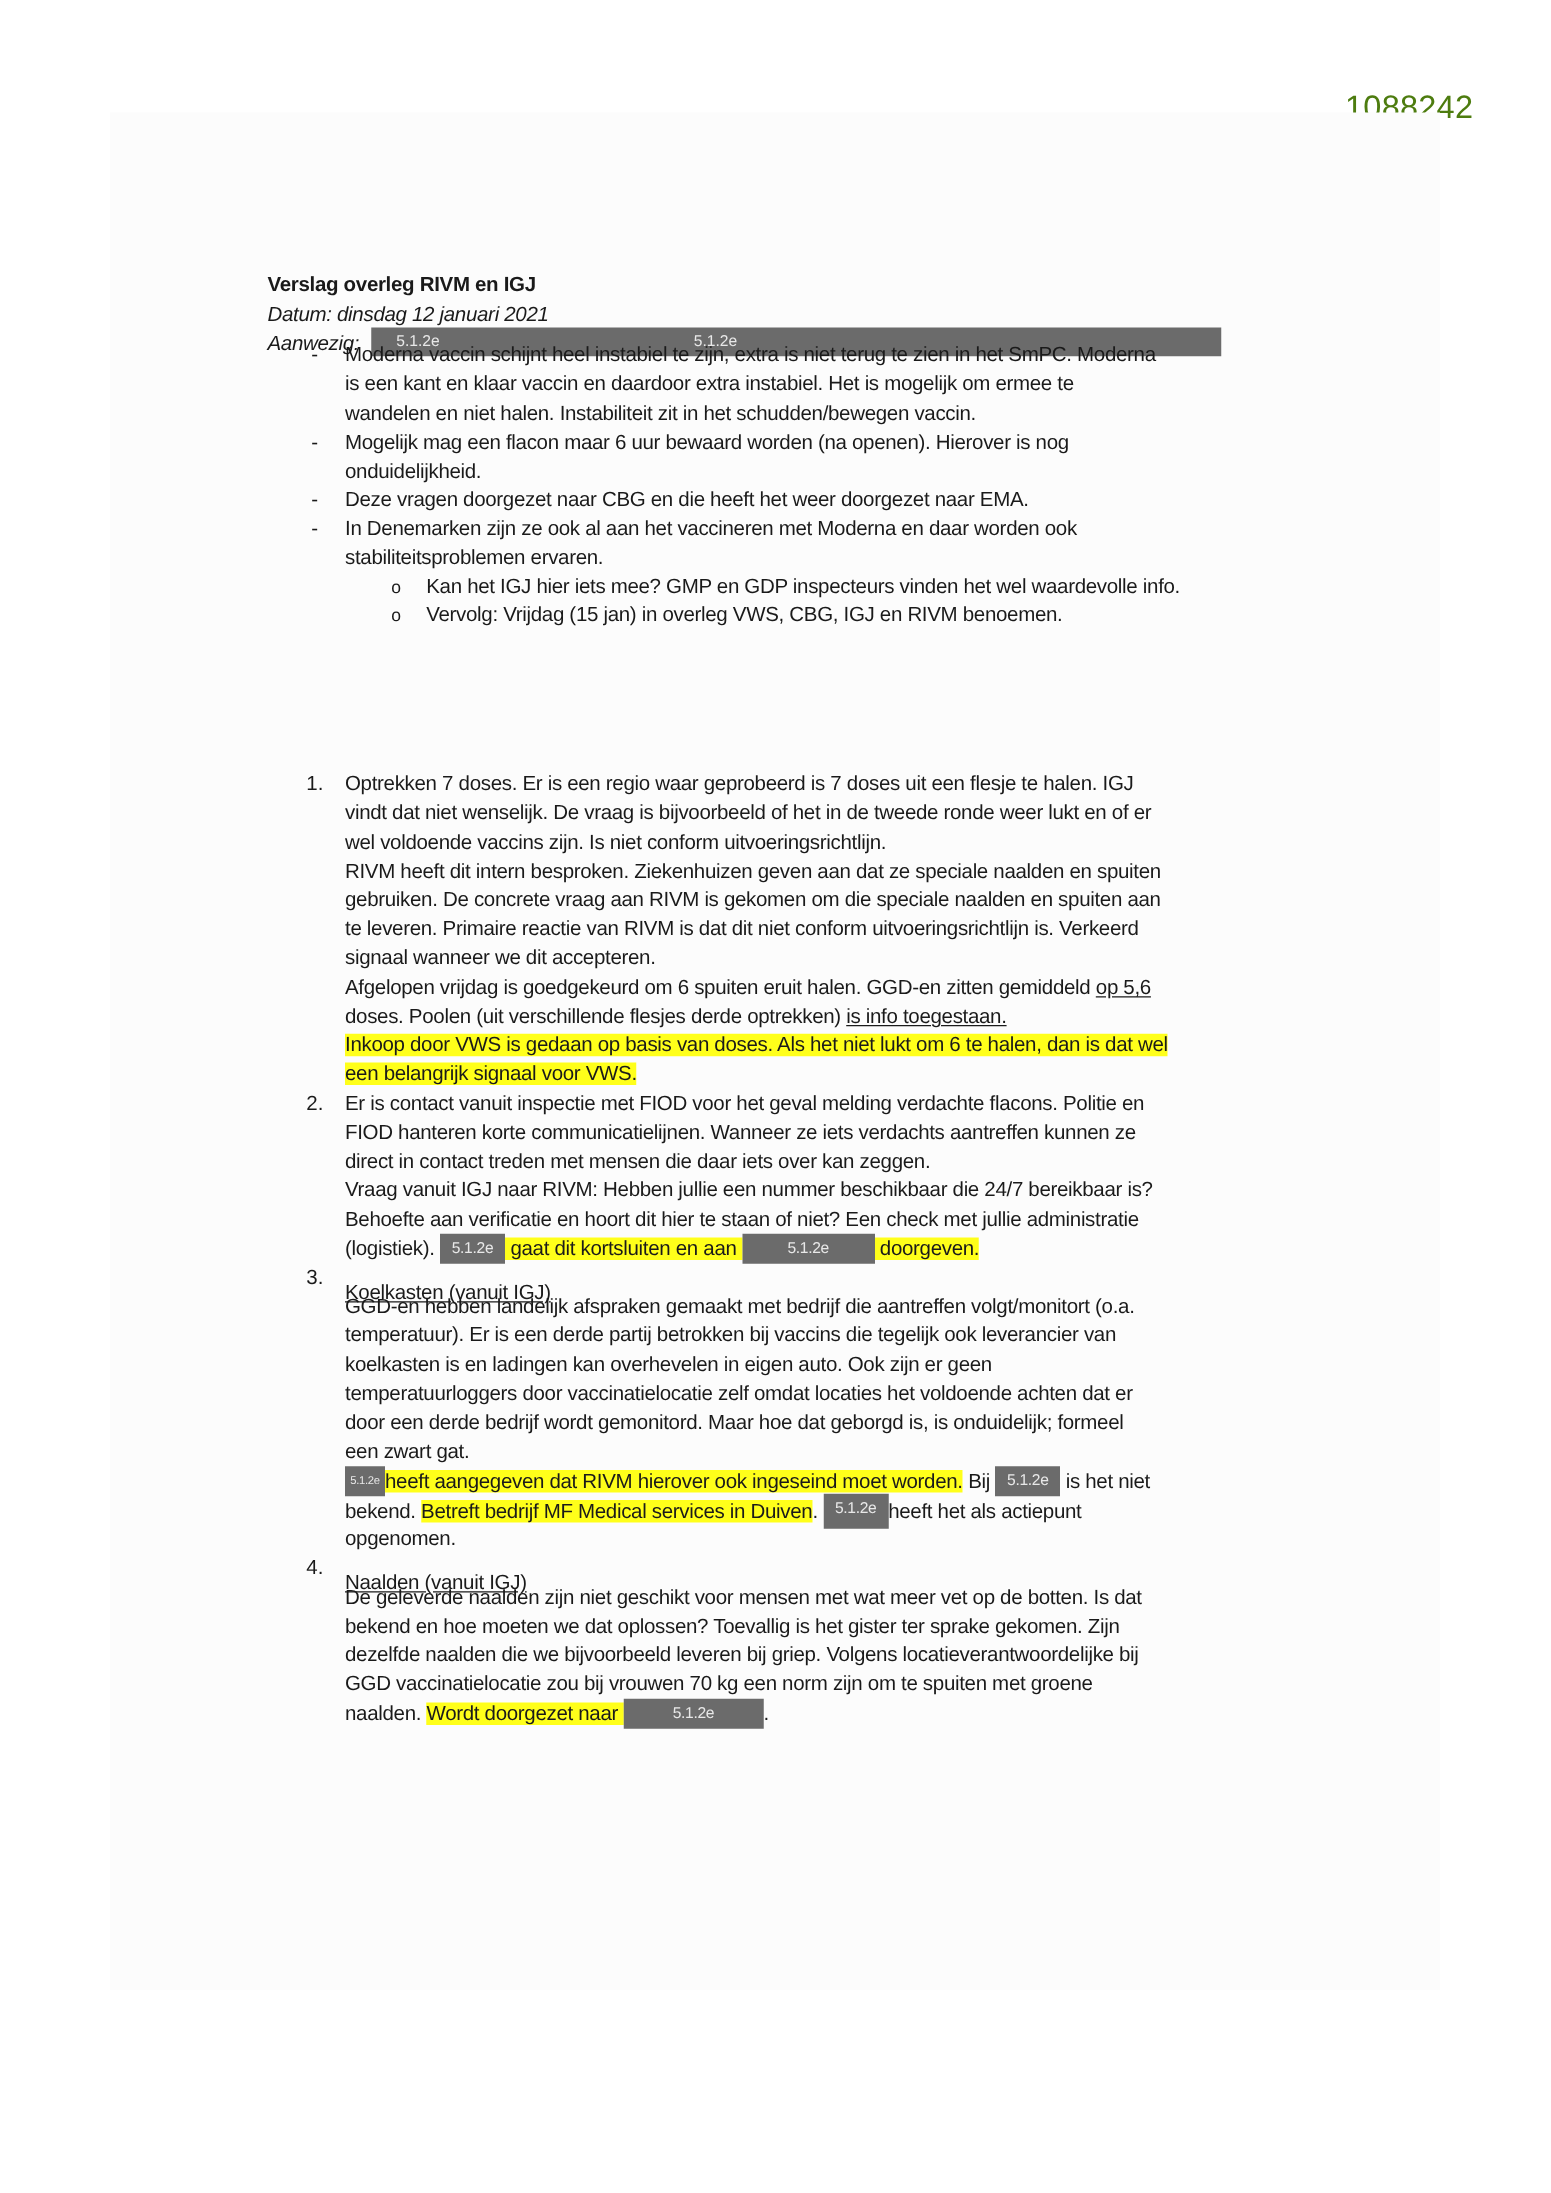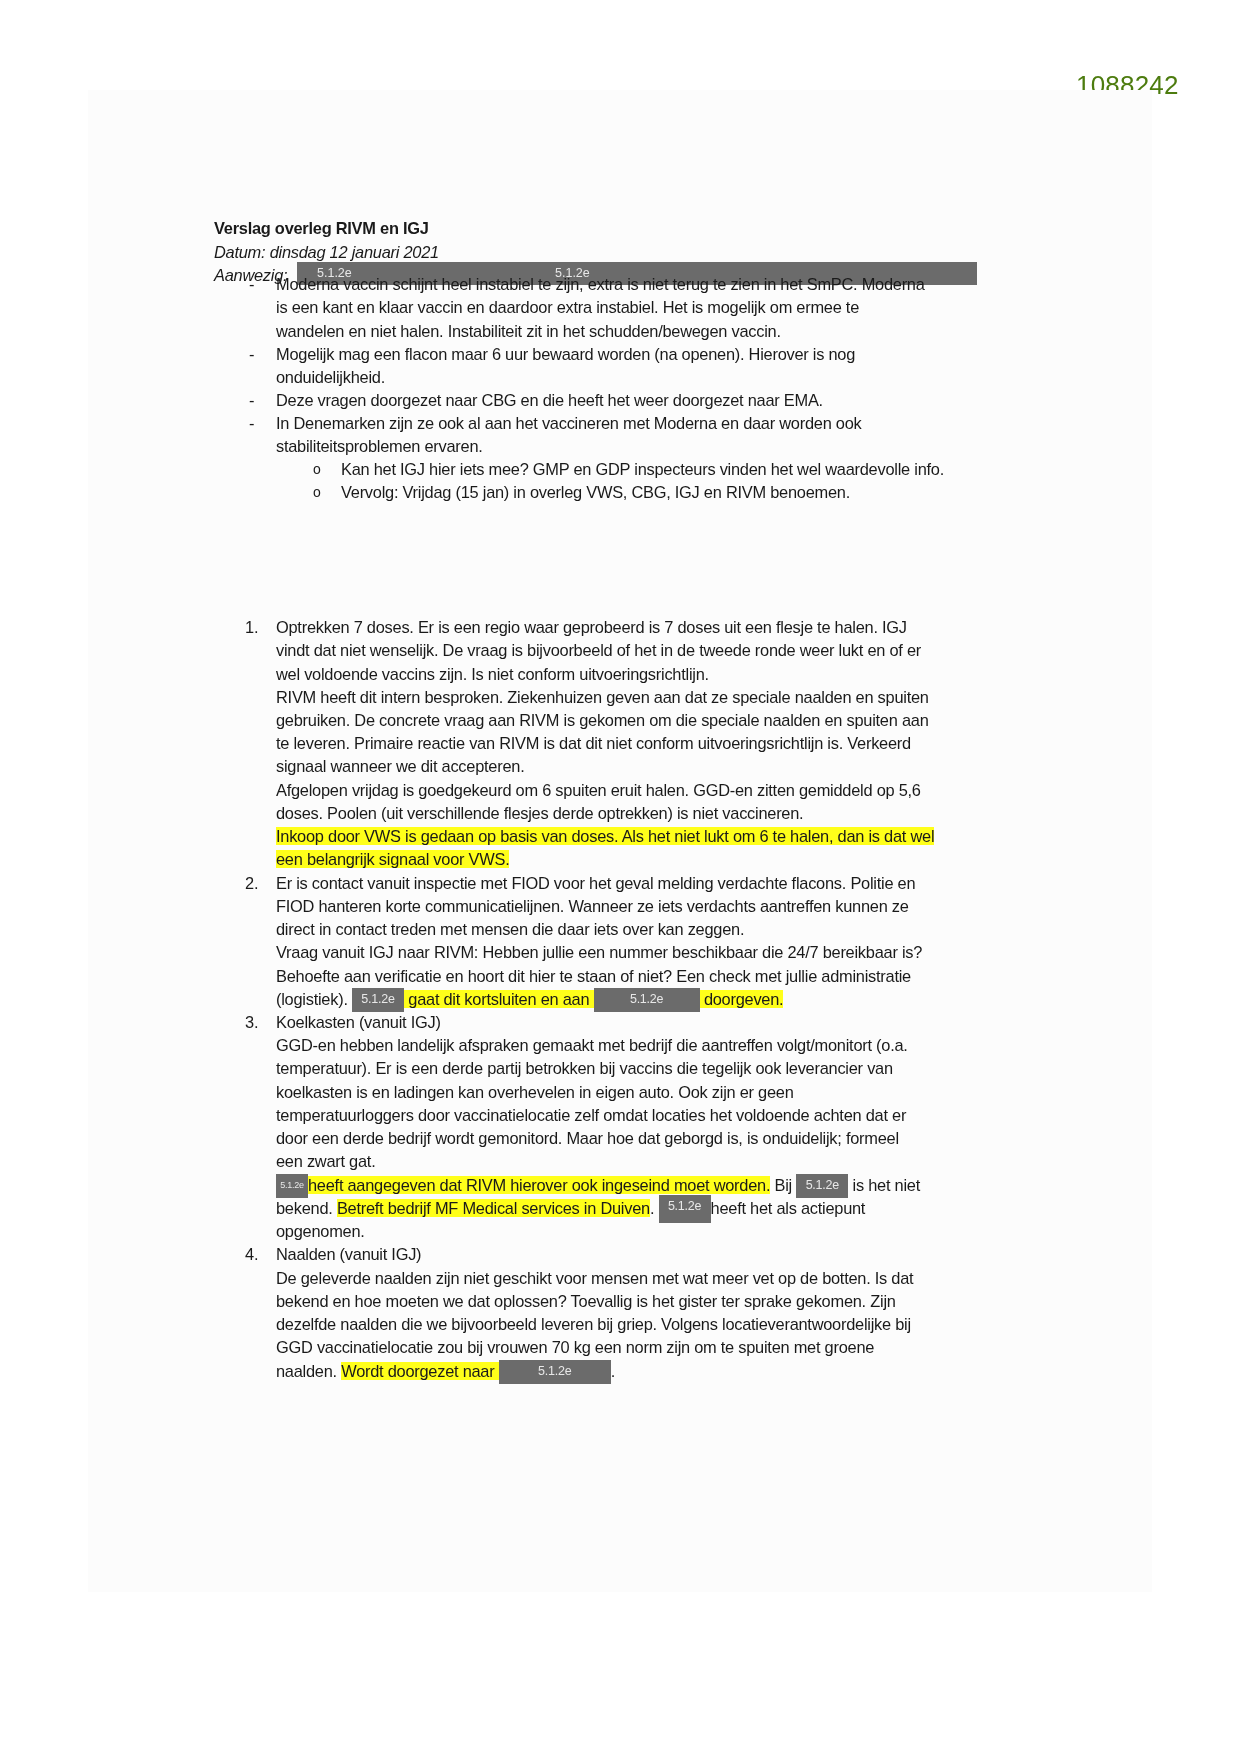--- a/index.html
+++ b/index.html
@@ -26,21 +26,21 @@
   .italic { font-style: italic; }
   .date { left: 214px; top: 241px; }
   .present-label { left: 214px; top: 264px; }
   .redact-bar {
     position: absolute; left: 297px; top: 262px; width: 680px; height: 23px;
     background: #6b6b6b; color: #e8e8e8; font-size: 12.5px;
   }
   .redact-bar span { position: absolute; top: 4px; }
   .marker { position: absolute; font-size: 16.4px; line-height: 22px; }
   .hl { background: #ffff1a; }
-  .u { text-underline-offset: 2px; }
+  .u { text-decoration: underline; text-underline-offset: 2px; margin-top: 12px; }
   .rd {
     display: inline-block; background: #6b6b6b; color: #e8e8e8;
     font-size: 12.5px; text-align: center; vertical-align: middle;
     line-height: 22px; height: 24px; margin-top: -2px;
   }
   .rd.small { font-size: 9px; }
 </style>
 </head>
 <body>
 
@@ -83,21 +83,21 @@
 
   <div class="marker" style="left:245px;top:616px">1.</div>
   <div class="line" style="left:276px;top:616px">Optrekken 7 doses. Er is een regio waar geprobeerd is 7 doses uit een flesje te halen. IGJ</div>
   <div class="line" style="left:276px;top:639px">vindt dat niet wenselijk. De vraag is bijvoorbeeld of het in de tweede ronde weer lukt en of er</div>
   <div class="line" style="left:276px;top:663px">wel voldoende vaccins zijn. Is niet conform uitvoeringsrichtlijn.</div>
   <div class="line" style="left:276px;top:686px">RIVM heeft dit intern besproken. Ziekenhuizen geven aan dat ze speciale naalden en spuiten</div>
   <div class="line" style="left:276px;top:709px">gebruiken. De concrete vraag aan RIVM is gekomen om die speciale naalden en spuiten aan</div>
   <div class="line" style="left:276px;top:732px">te leveren. Primaire reactie van RIVM is dat dit niet conform uitvoeringsrichtlijn is. Verkeerd</div>
   <div class="line" style="left:276px;top:755px">signaal wanneer we dit accepteren.</div>
   <div class="line" style="left:276px;top:779px"><span>Afgelopen vrijdag is goedgekeurd om 6 spuiten eruit halen. GGD-en zitten gemiddeld </span><span class="u">op 5,6</span></div>
-  <div class="line" style="left:276px;top:802px"><span>doses. Poolen (uit verschillende flesjes derde optrekken) </span><span class="u">is niet vaccineren.</span></div>
+  <div class="line" style="left:276px;top:802px"><span>doses. Poolen (uit verschillende flesjes derde optrekken) </span><span class="u">is info toegestaan.</span></div>
   <div class="line" style="left:276px;top:825px"><span class="hl">Inkoop door VWS is gedaan op basis van doses. Als het niet lukt om 6 te halen, dan is dat wel</span></div>
   <div class="line" style="left:276px;top:848px"><span class="hl">een belangrijk signaal voor VWS.</span></div>
 
   <div class="marker" style="left:245px;top:872px">2.</div>
   <div class="line" style="left:276px;top:872px">Er is contact vanuit inspectie met FIOD voor het geval melding verdachte flacons. Politie en</div>
   <div class="line" style="left:276px;top:895px">FIOD hanteren korte communicatielijnen. Wanneer ze iets verdachts aantreffen kunnen ze</div>
   <div class="line" style="left:276px;top:918px">direct in contact treden met mensen die daar iets over kan zeggen.</div>
   <div class="line" style="left:276px;top:941px">Vraag vanuit IGJ naar RIVM: Hebben jullie een nummer beschikbaar die 24/7 bereikbaar is?</div>
   <div class="line" style="left:276px;top:965px">Behoefte aan verificatie en hoort dit hier te staan of niet? Een check met jullie administratie</div>
   <div class="line" style="left:276px;top:988px">

